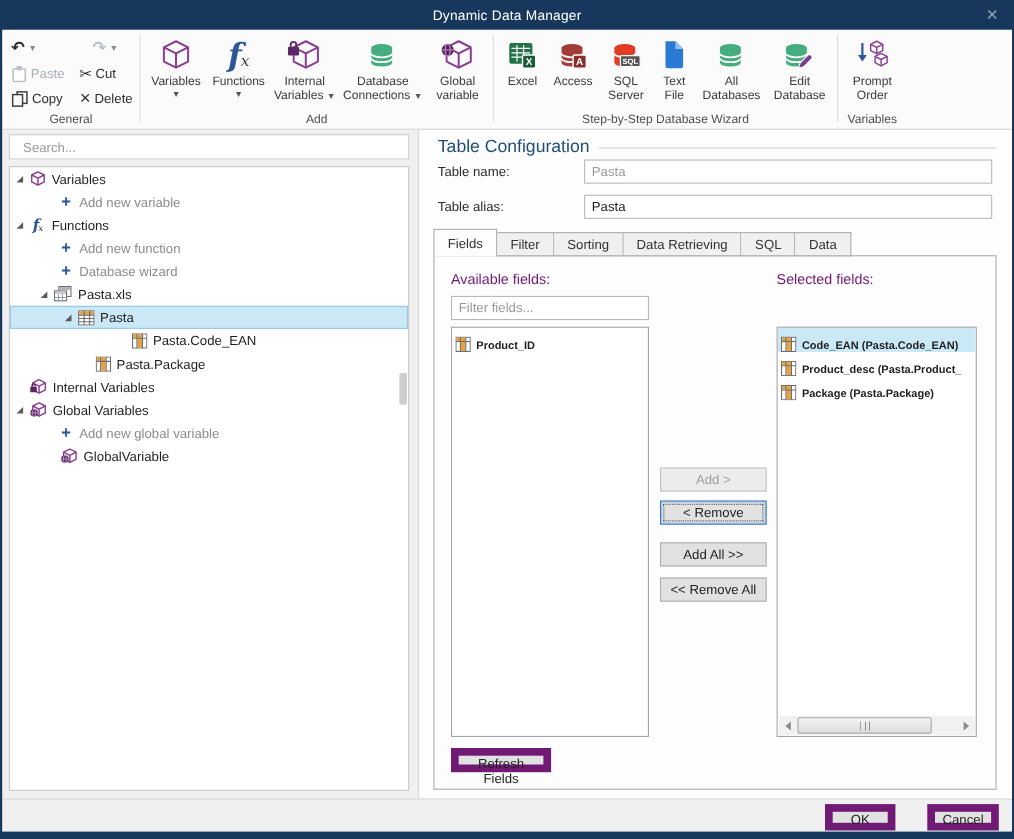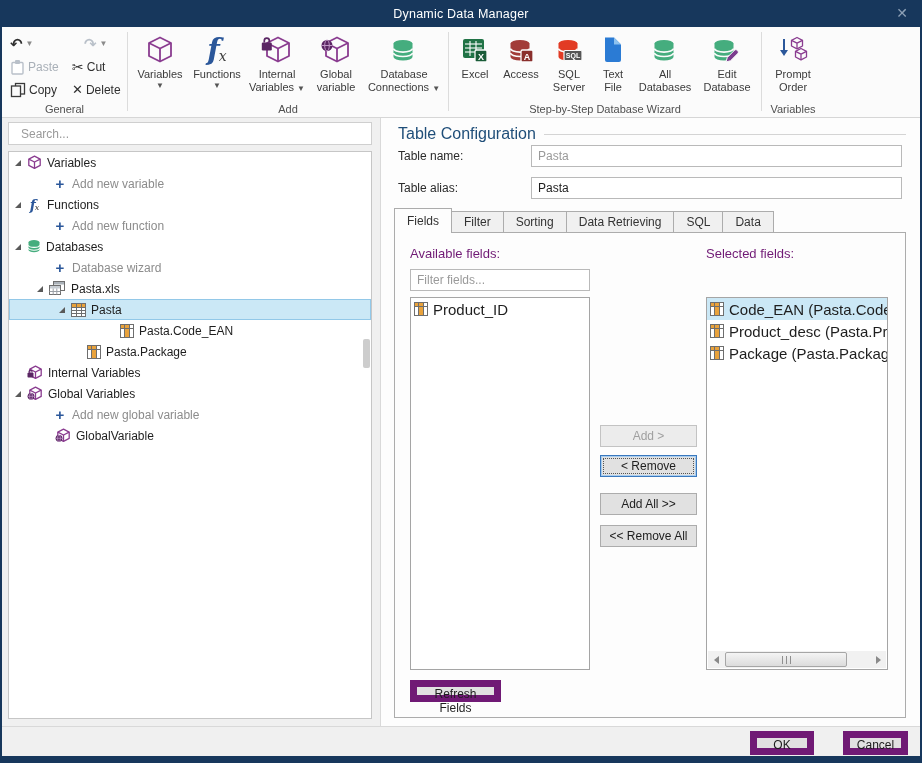--- a/index.html
+++ b/index.html
@@ -69,21 +69,21 @@
   .tab:first-child { border-left:1px solid #acacac; }
   .tab.active { height:25px; background:#fdfdfd; border:1px solid #acacac; border-bottom:none; position:relative; z-index:4; }
   .tabpanel { position:absolute; left:13px; top:114px; width:512px; height:486px; background:#fdfdfd; border:1px solid #acacac; }
 
   .panel-label { position:absolute; top:13px; font-size:13px; color:#701a75; }
   .filter-input { position:absolute; left:15px; top:36px; width:180px; height:22px; border:1px solid #b9b9b9; background:#fff; font-size:12px; padding:0 6px; outline:none; font-family:inherit; }
   .filter-input::placeholder { color:#9a9a9a; }
   .listbox { position:absolute; top:64px; background:#fff; border:1px solid #a5a5a5; overflow:hidden; }
   .avail-list { left:15px; width:180px; height:373px; }
   .sel-list { left:311px; width:182px; height:373px; }
-  .litem { height:22px; display:flex; align-items:center; padding:0 3px; font-size:15px; color:#1e1e1e; white-space:nowrap; overflow:hidden; cursor:pointer; }
+  .litem { height:22px; display:flex; align-items:flex-end; padding:0 3px; font-size:10px; color:#1e1e1e; white-space:nowrap; overflow:hidden; cursor:pointer;font-weight:bold; }
   .litem .lab { margin-left:5px; }
   .litem.selected { background:#cbe8f6; }
 
   .xfer-btn { position:absolute; left:205px; width:97px; height:22px; background:#e1e1e1; border:1px solid #acacac; font-size:12px; color:#1e1e1e; font-family:inherit; cursor:pointer; }
   .xfer-btn.disabled { background:#ececec; border-color:#c3c3c3; color:#9f9f9f; cursor:default; }
   .xfer-btn.focused { border:1px solid #3a78bd; outline:1px dotted #555; outline-offset:-4px; box-shadow:0 0 0 1px #a8cdef inset; }
   .push-btn { background:#e1e1e1; border:7px solid #701a75; font-size:12px; color:#1e1e1e; font-family:inherit; cursor:pointer; }
   .refresh-btn { position:absolute; left:15px; top:447px; width:91px; height:22px; }
 
   .hscroll { position:absolute; left:1px; right:1px; bottom:1px; height:17px; background:#f1f1f1; display:flex; align-items:center; }
@@ -219,38 +219,38 @@
         <div class="ritem" style="width:62px">
           <span class="ricon">
             <svg width="32" height="30">
               <use href="#cube30" x="2"></use>
               <rect x="0.8" y="7.5" width="10" height="8" rx="1.2" fill="#5a2663"></rect>
               <path d="M3.3 7.5 V5.6 a2.5 2.5 0 0 1 5 0 V7.5" fill="none" stroke="#5a2663" stroke-width="1.7"></path>
             </svg>
           </span>
           <span class="rlabel" style="width:60px"><span>Internal Variables</span> <span class="caret" style="display:inline">▼</span></span>
         </div>
+        <div class="ritem" style="width:80px">
+          <span class="ricon">
+              <svg width="26" height="26">
+                <use href="#dbgreen26" y="1"></use>
+              </svg>
+            </span>
+          <span class="rlabel" style="width:78px"><span>Database Connections</span> <span class="caret" style="display:inline">▼</span></span>
+        </div>
         <div class="ritem" style="width:56px">
           <span class="ricon">
             <svg width="32" height="30">
               <use href="#cube30" x="2"></use>
               <circle cx="7" cy="10.5" r="5.5" fill="#5a2663"></circle>
               <ellipse cx="7" cy="10.5" rx="2.3" ry="5.5" fill="none" stroke="#bf96c6" stroke-width="1"></ellipse>
               <line x1="1.5" y1="10.5" x2="12.5" y2="10.5" stroke="#bf96c6" stroke-width="1"></line>
             </svg>
           </span>
           <span class="rlabel" style="width:50px">Global variable</span>
-        </div>
-        <div class="ritem" style="width:80px">
-          <span class="ricon">
-              <svg width="26" height="26">
-                <use href="#dbgreen26" y="1"></use>
-              </svg>
-            </span>
-          <span class="rlabel" style="width:78px"><span>Database Connections</span> <span class="caret" style="display:inline">▼</span></span>
         </div>
       </div>
       <div class="g-label">Add</div>
     </div>
 
     <div class="rsep"></div>
 
     <div class="rgroup">
       <div class="ritems">
         <div class="ritem" style="width:44px">
@@ -370,31 +370,20 @@
             <span class="fxwrap small">
               <span class="fx-f">f</span>
               <span class="fx-x">x</span>
             </span>
           </span>
         <span class="lab">Functions</span>
       </div>
       <div class="trow muted" style="padding-left:44px">
         <span class="plus-glyph">+</span>
         <span class="lab">Add new function</span>
-      </div>
-      <div class="trow" style="padding-left:6px">
-        <span class="exp"></span>
-        <span class="ticon">
-            <svg width="14" height="15">
-              <ellipse cx="7" cy="3.2" rx="5.5" ry="2.2" fill="#45ad7e"></ellipse>
-              <path d="M1.5 3.2 V11 a5.5 2.2 0 0 0 11 0 V3.2" fill="#45ad7e"></path>
-              <path d="M1.5 6.2 a5.5 2.2 0 0 0 11 0 M1.5 9 a5.5 2.2 0 0 0 11 0" stroke="#fff" stroke-width="1.1" fill="none"></path>
-            </svg>
-          </span>
-        <span class="lab">Databases</span>
       </div>
       <div class="trow muted" style="padding-left:44px">
         <span class="plus-glyph">+</span>
         <span class="lab">Database wizard</span>
       </div>
       <div class="trow" style="padding-left:28px">
         <span class="exp"></span>
         <span class="ticon">
             <svg width="17" height="15">
               <g fill="#fff" stroke="#6e6e6e">

